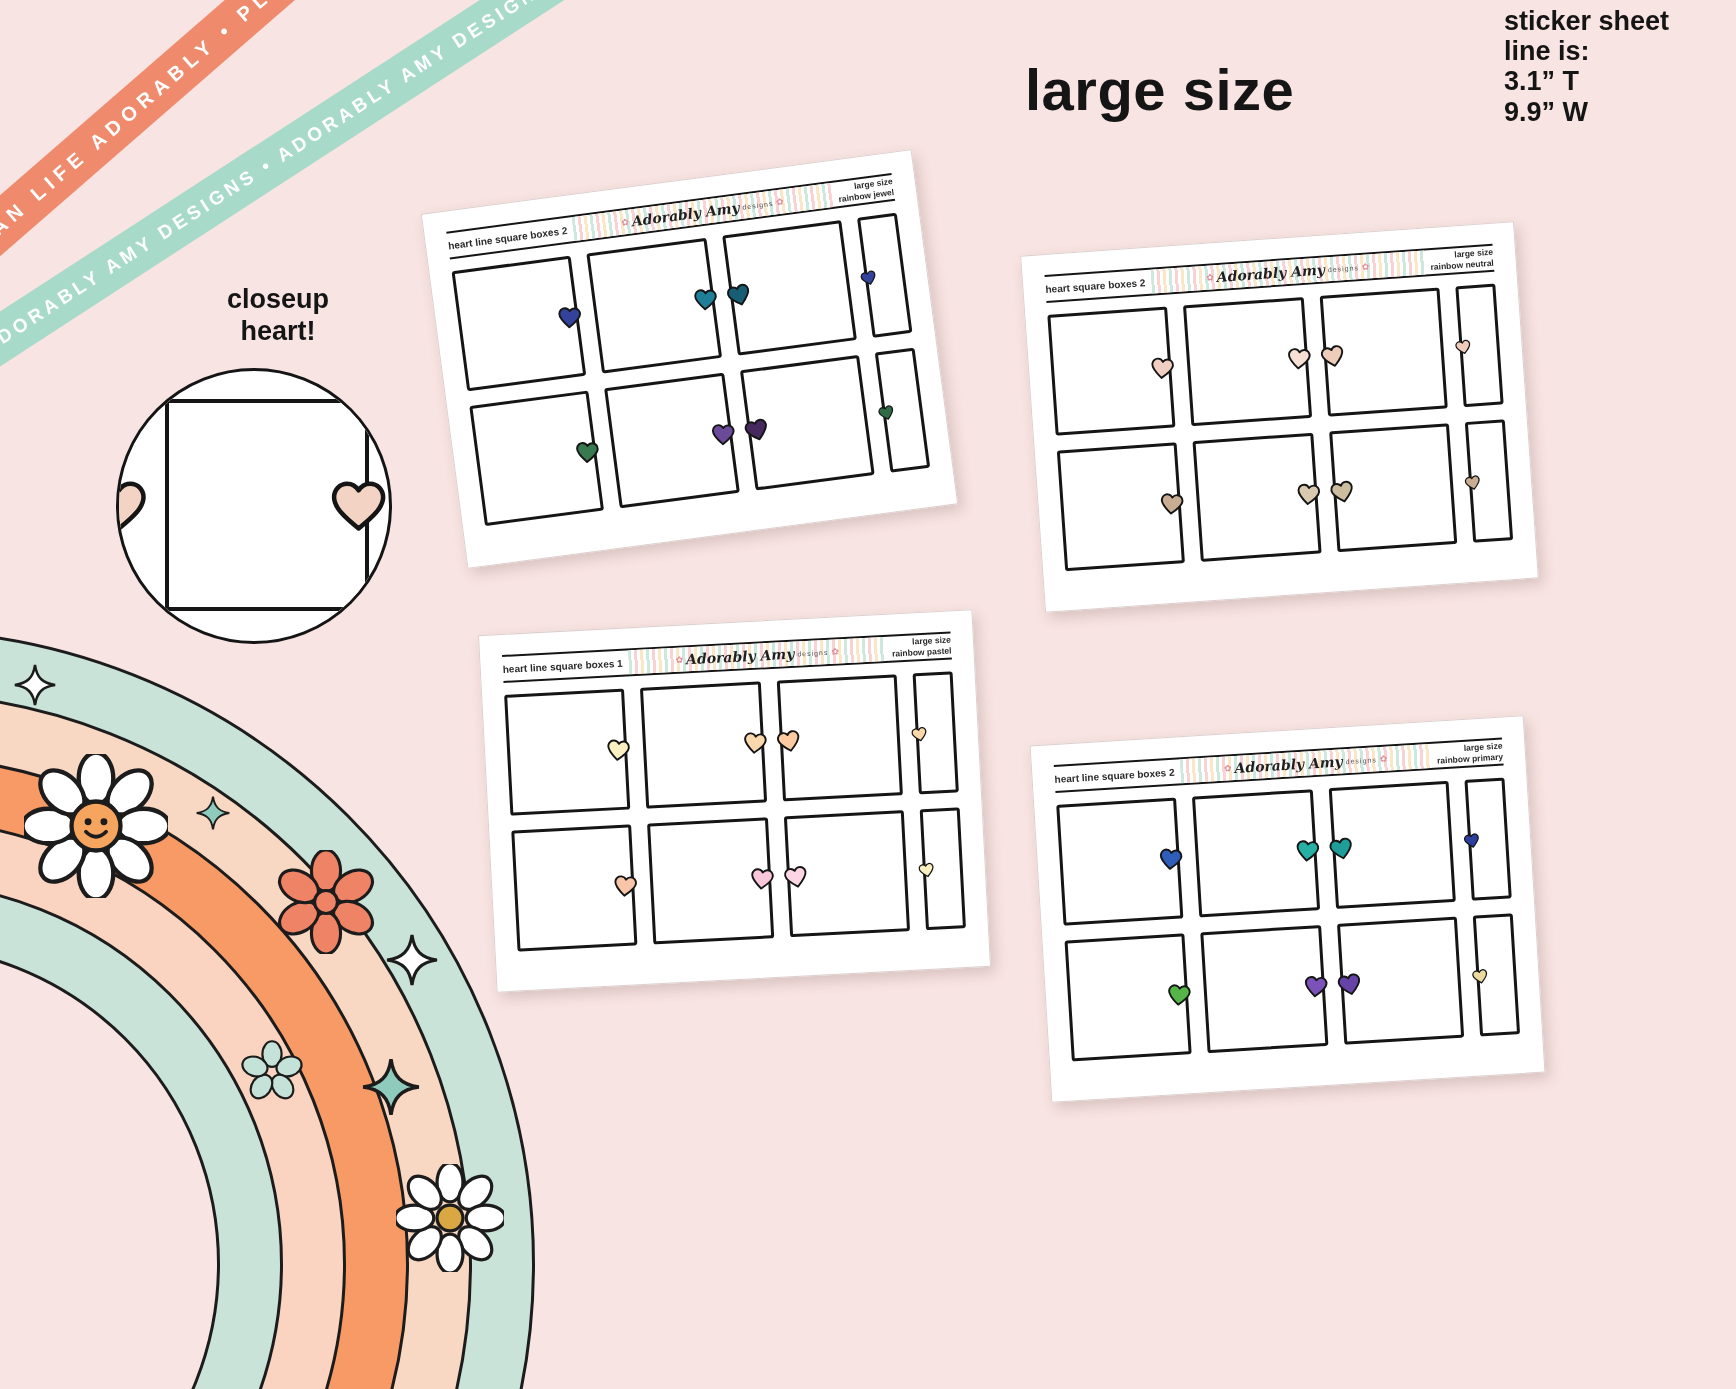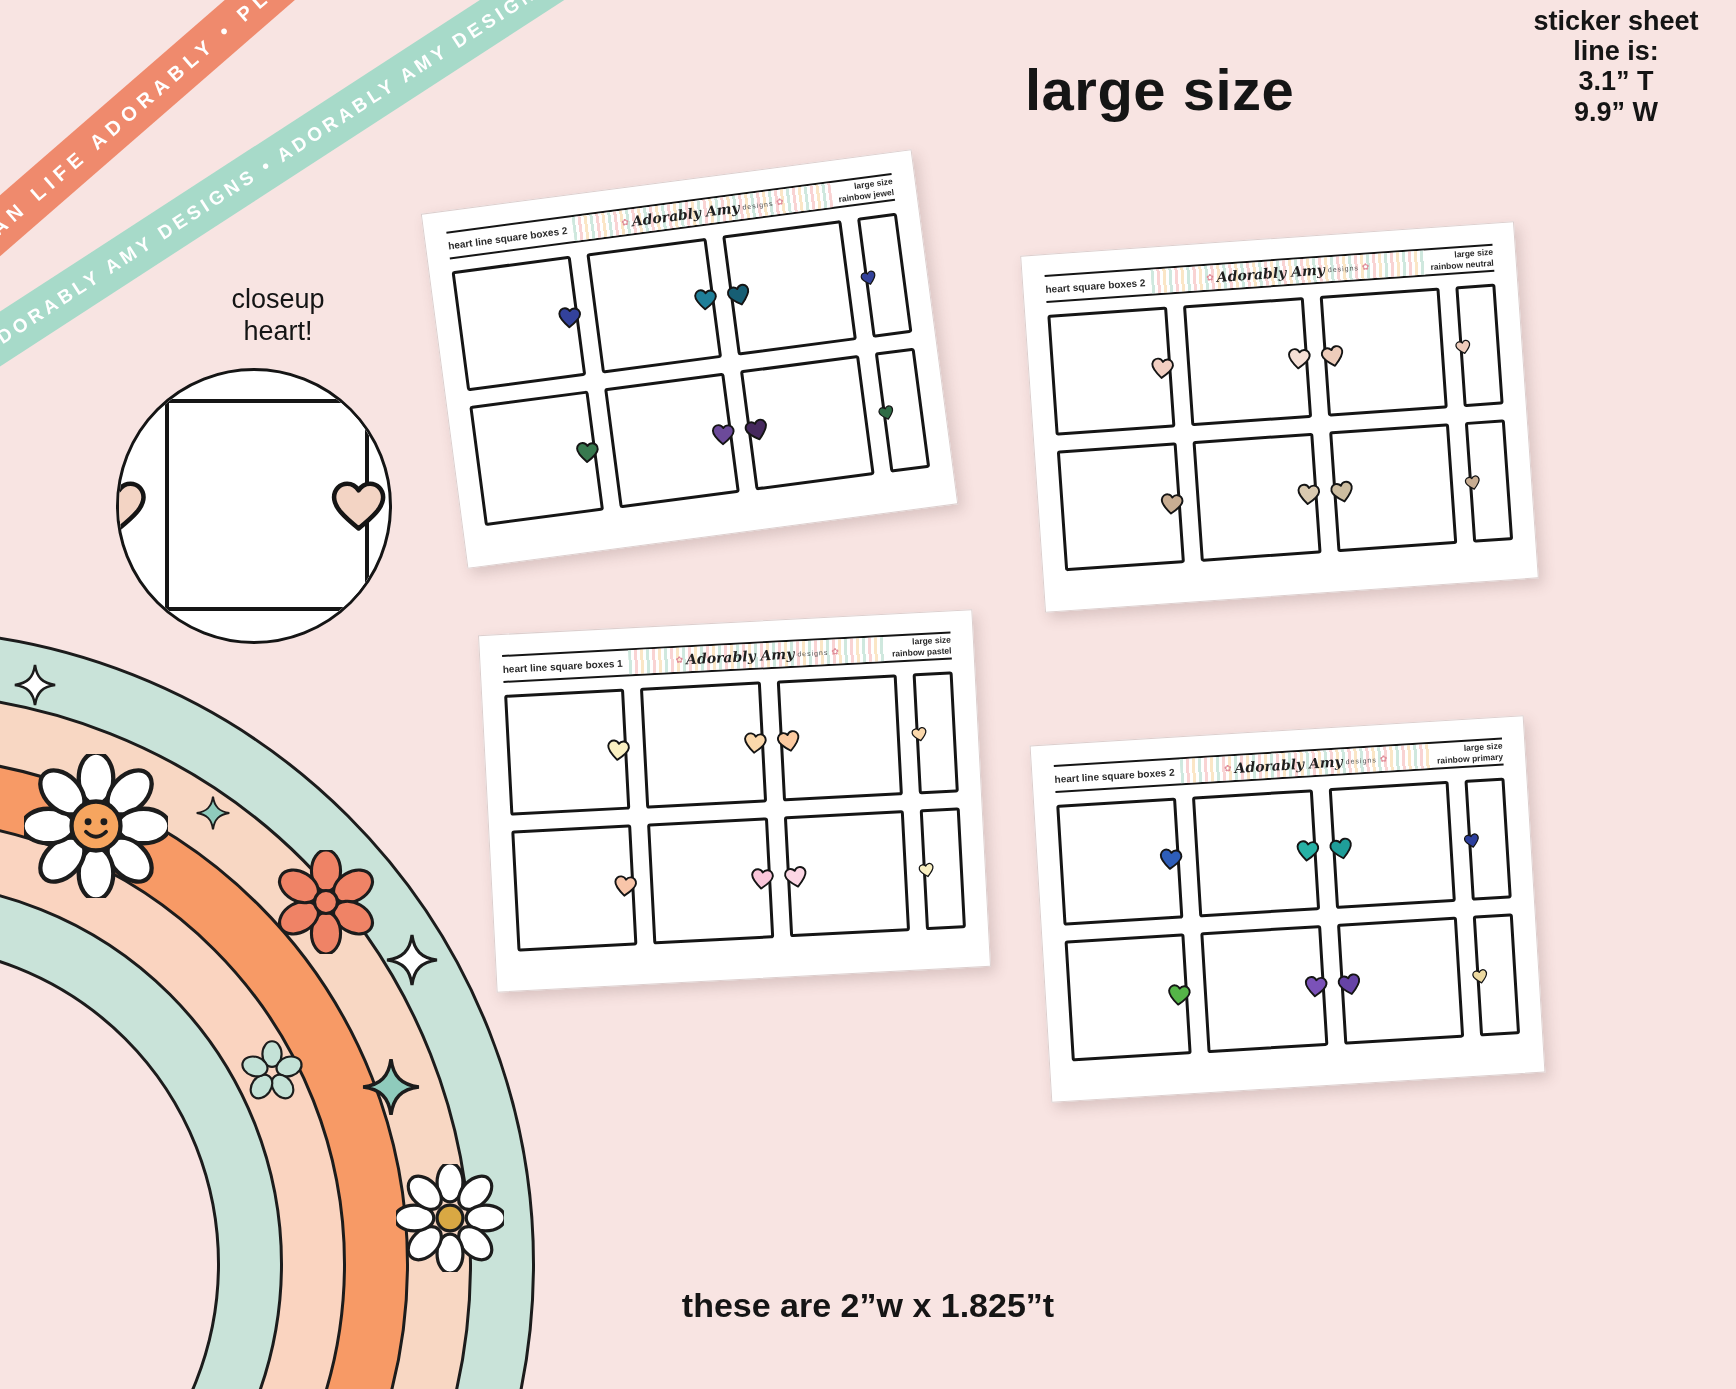--- a/index.html
+++ b/index.html
@@ -5,24 +5,24 @@
   * { box-sizing: border-box; margin: 0; padding: 0; }
   body { background:#555; }
   .page {
     position: relative; width: 1736px; height: 1389px;
     background: #f8e4e2; overflow: hidden;
     font-family: "Liberation Sans", sans-serif; color:#151515;
   }
 
   
   .title { position:absolute; left:1025px; top:56px; font-size:58px; font-weight:800; letter-spacing:.5px; z-index:4; }
-  .size-note { position:absolute; right:8px; top:6px; width:224px; text-align:center;
+  .size-note { position:absolute; right:8px; top:6px; width:224px; text-align:left;
                font-size:27px; font-weight:700; line-height:1.12; z-index:4; }
   .closeup-label { position:absolute; left:176px; top:284px; width:204px; text-align:center;
-               font-size:27px; font-weight:400; line-height:1.18; z-index:4; }
+               font-size:27px; font-weight:700; line-height:1.18; z-index:4; }
   .bottom-note { position:absolute; left:50%; transform:translateX(-50%); top:1286px;
                font-size:34px; font-weight:700; z-index:4; white-space:nowrap; }
 
   
   .ribbon { position:absolute; height:46px; display:flex; align-items:center; justify-content:center;
             color:#fff; font-weight:700; white-space:nowrap; transform-origin:0 50%; z-index:5; }
   .ribbon-coral { left:-60px; top:255px; width:640px; font-size:20px; letter-spacing:6px; transform:rotate(-41deg); }
   .ribbon-teal  { left:-60px; top:355px; width:800px; font-size:19px; letter-spacing:4px; transform:rotate(-33deg); }
 
   
@@ -513,15 +513,14 @@
                 <svg width="18" height="18" viewBox="0 0 24 24" style="display:block">
                   <path d="M12 20.8C6.6 16.4 2.8 12.9 2.8 9.1 2.8 6.2 5 4 7.7 4c1.8 0 3.4 1 4.3 2.5C12.9 5 14.5 4 16.3 4 19 4 21.2 6.2 21.2 9.1c0 3.8-3.8 7.3-9.2 11.7Z" fill="#ecd9a0" stroke="#151515" stroke-width="1.7" stroke-linejoin="round"></path>
                 </svg>
               </span>
             </div>
         </div>
       </div>
     </div>
   </div>
 
-  <div class="bottom-note">these are 2”w x 1.825”t</div>
 
 </div>
 
 </body></html>

